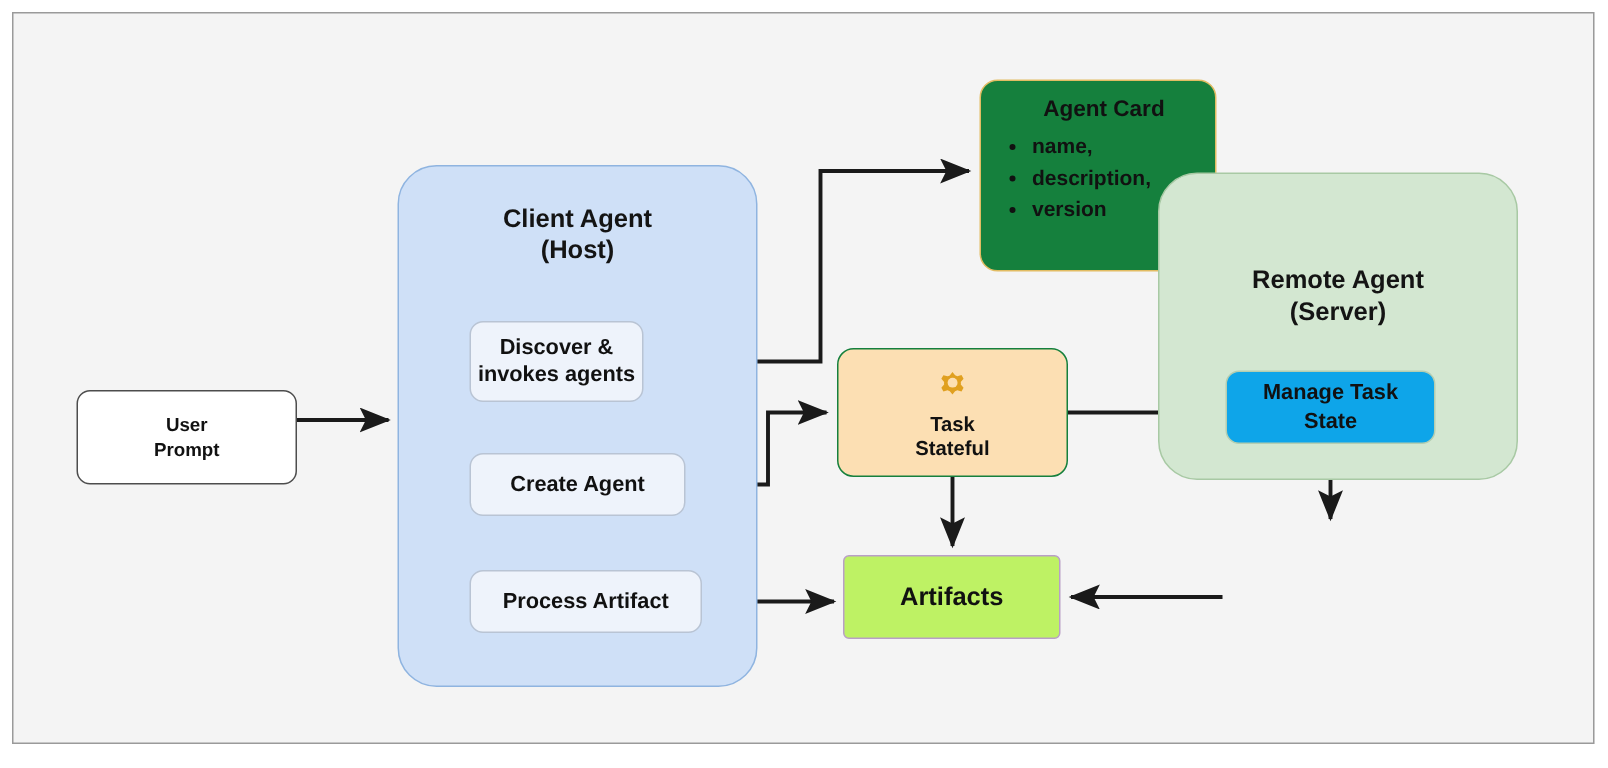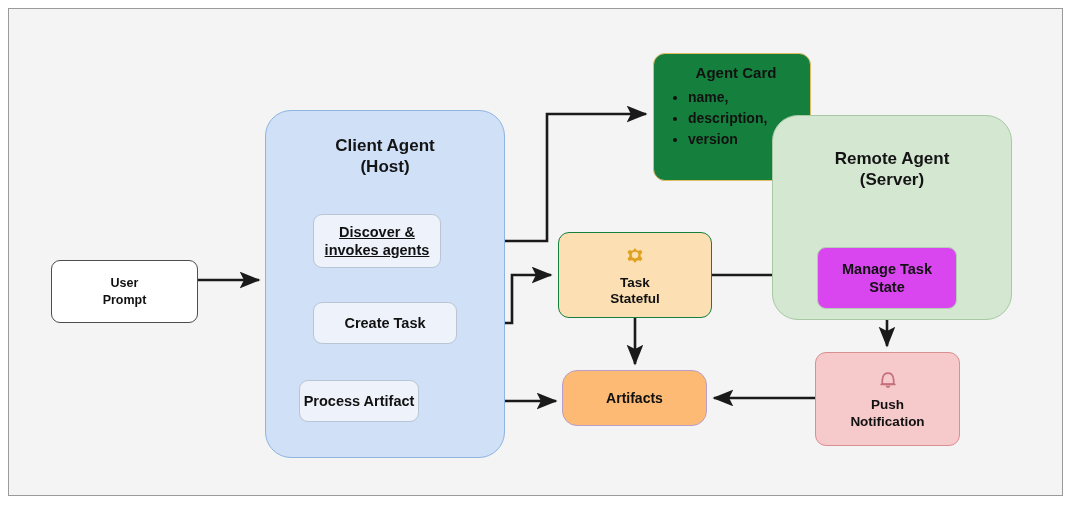--- a/index.html
+++ b/index.html
@@ -63,44 +63,44 @@
 
   
   #remote-agent {
     left: 772px; top: 115px;
     width: 240px; height: 205px;
     background: #d3e7d1;
     border: 1px solid #a8c9a4;
     border-radius: 26px;
   }
   #remote-agent .ctitle {
-    margin-top: 32px;
+    margin-top: 60px;
     font-size: 17px;
     font-weight: bold;
     color: #141414;
     line-height: 1.25;
   }
 
   
   .inner-box {
     background: #eef3fb;
     border: 1px solid #b9c4d4;
     border-radius: 9px;
     font-size: 14.5px;
     font-weight: bold;
     color: #111111;
     line-height: 1.25;
   }
-  #discover-box { left: 313px; top: 214px; width: 128px; height: 54px; text-decoration: underline; }
+  #discover-box { left: 313px; top: 214px; width: 116px; height: 54px; }
   #create-task-box { left: 313px; top: 302px; width: 144px; height: 42px; }
-  #process-artifact-box { left: 299px; top: 380px; width: 120px; height: 42px; }
+  #process-artifact-box { left: 313px; top: 380px; width: 155px; height: 42px; }
 
   #manage-task-box {
-    left: 817px; top: 247px; width: 140px; height: 62px;
-    background: #d946ef;
+    left: 817px; top: 247px; width: 140px; height: 49px;
+    background: #0ea5e9;
     border: 1px solid #b4ceb1;
     border-radius: 9px;
     font-size: 14.5px;
     font-weight: bold;
     color: #111111;
     line-height: 1.25;
   }
 
   
   #user-prompt {
@@ -158,24 +158,24 @@
     font-weight: bold;
     color: #111111;
     line-height: 1.25;
   }
   #task-stateful .glyph { margin-bottom: 2px; }
 
   
   #artifacts {
     left: 562px; top: 370px;
     width: 145px; height: 56px;
-    background: #fdba74;
+    background: #bef264;
     border: 1px solid #b99fc6;
-    border-radius: 15px;
-    font-size: 14px;
+    border-radius: 4px;
+    font-size: 17px;
     font-weight: bold;
     color: #111111;
   }
 
   
   #push-notification {
     left: 815px; top: 352px;
     width: 145px; height: 94px;
     background: #f6c9ca;
     border: 1px solid #d98f92;
@@ -231,21 +231,21 @@
       <div>(Host)</div>
     </div>
   </div>
 
   <div class="node inner-box" id="discover-box">
     <span>Discover &amp;</span>
     <span>invokes agents</span>
   </div>
 
   <div class="node inner-box" id="create-task-box">
-    <span>Create Task</span>
+    <span>Create Agent</span>
   </div>
 
   <div class="node inner-box" id="process-artifact-box">
     <span>Process Artifact</span>
   </div>
 
   <div class="node" id="agent-card">
     <div class="card-title">Agent Card</div>
     <ul>
       <li>name,</li>
@@ -274,25 +274,14 @@
 
   <div class="node" id="manage-task-box">
     <span>Manage Task</span>
     <span>State</span>
   </div>
 
   <div class="node" id="artifacts">
     <span>Artifacts</span>
   </div>
 
-  <div class="node" id="push-notification">
-    <span class="glyph">
-      <svg width="24" height="24" viewBox="0 0 24 24" aria-hidden="true">
-        <path d="M6.2 17.2 C6.2 13 6.0 6.2 12 6.2 C18 6.2 17.8 13 17.8 17.2 Z" fill="none" stroke="#c4707a" stroke-width="1.7" stroke-linejoin="round"></path>
-        <line x1="5.2" y1="17.4" x2="18.8" y2="17.4" stroke="#c4707a" stroke-width="1.7" stroke-linecap="round"></line>
-        <path d="M10.7 19.2 a1.4 1.4 0 0 0 2.6 0" fill="none" stroke="#c4707a" stroke-width="1.7" stroke-linecap="round"></path>
-      </svg>
-    </span>
-    <span>Push</span>
-    <span>Notification</span>
-  </div>
 
 </div>
 
 </body></html>

